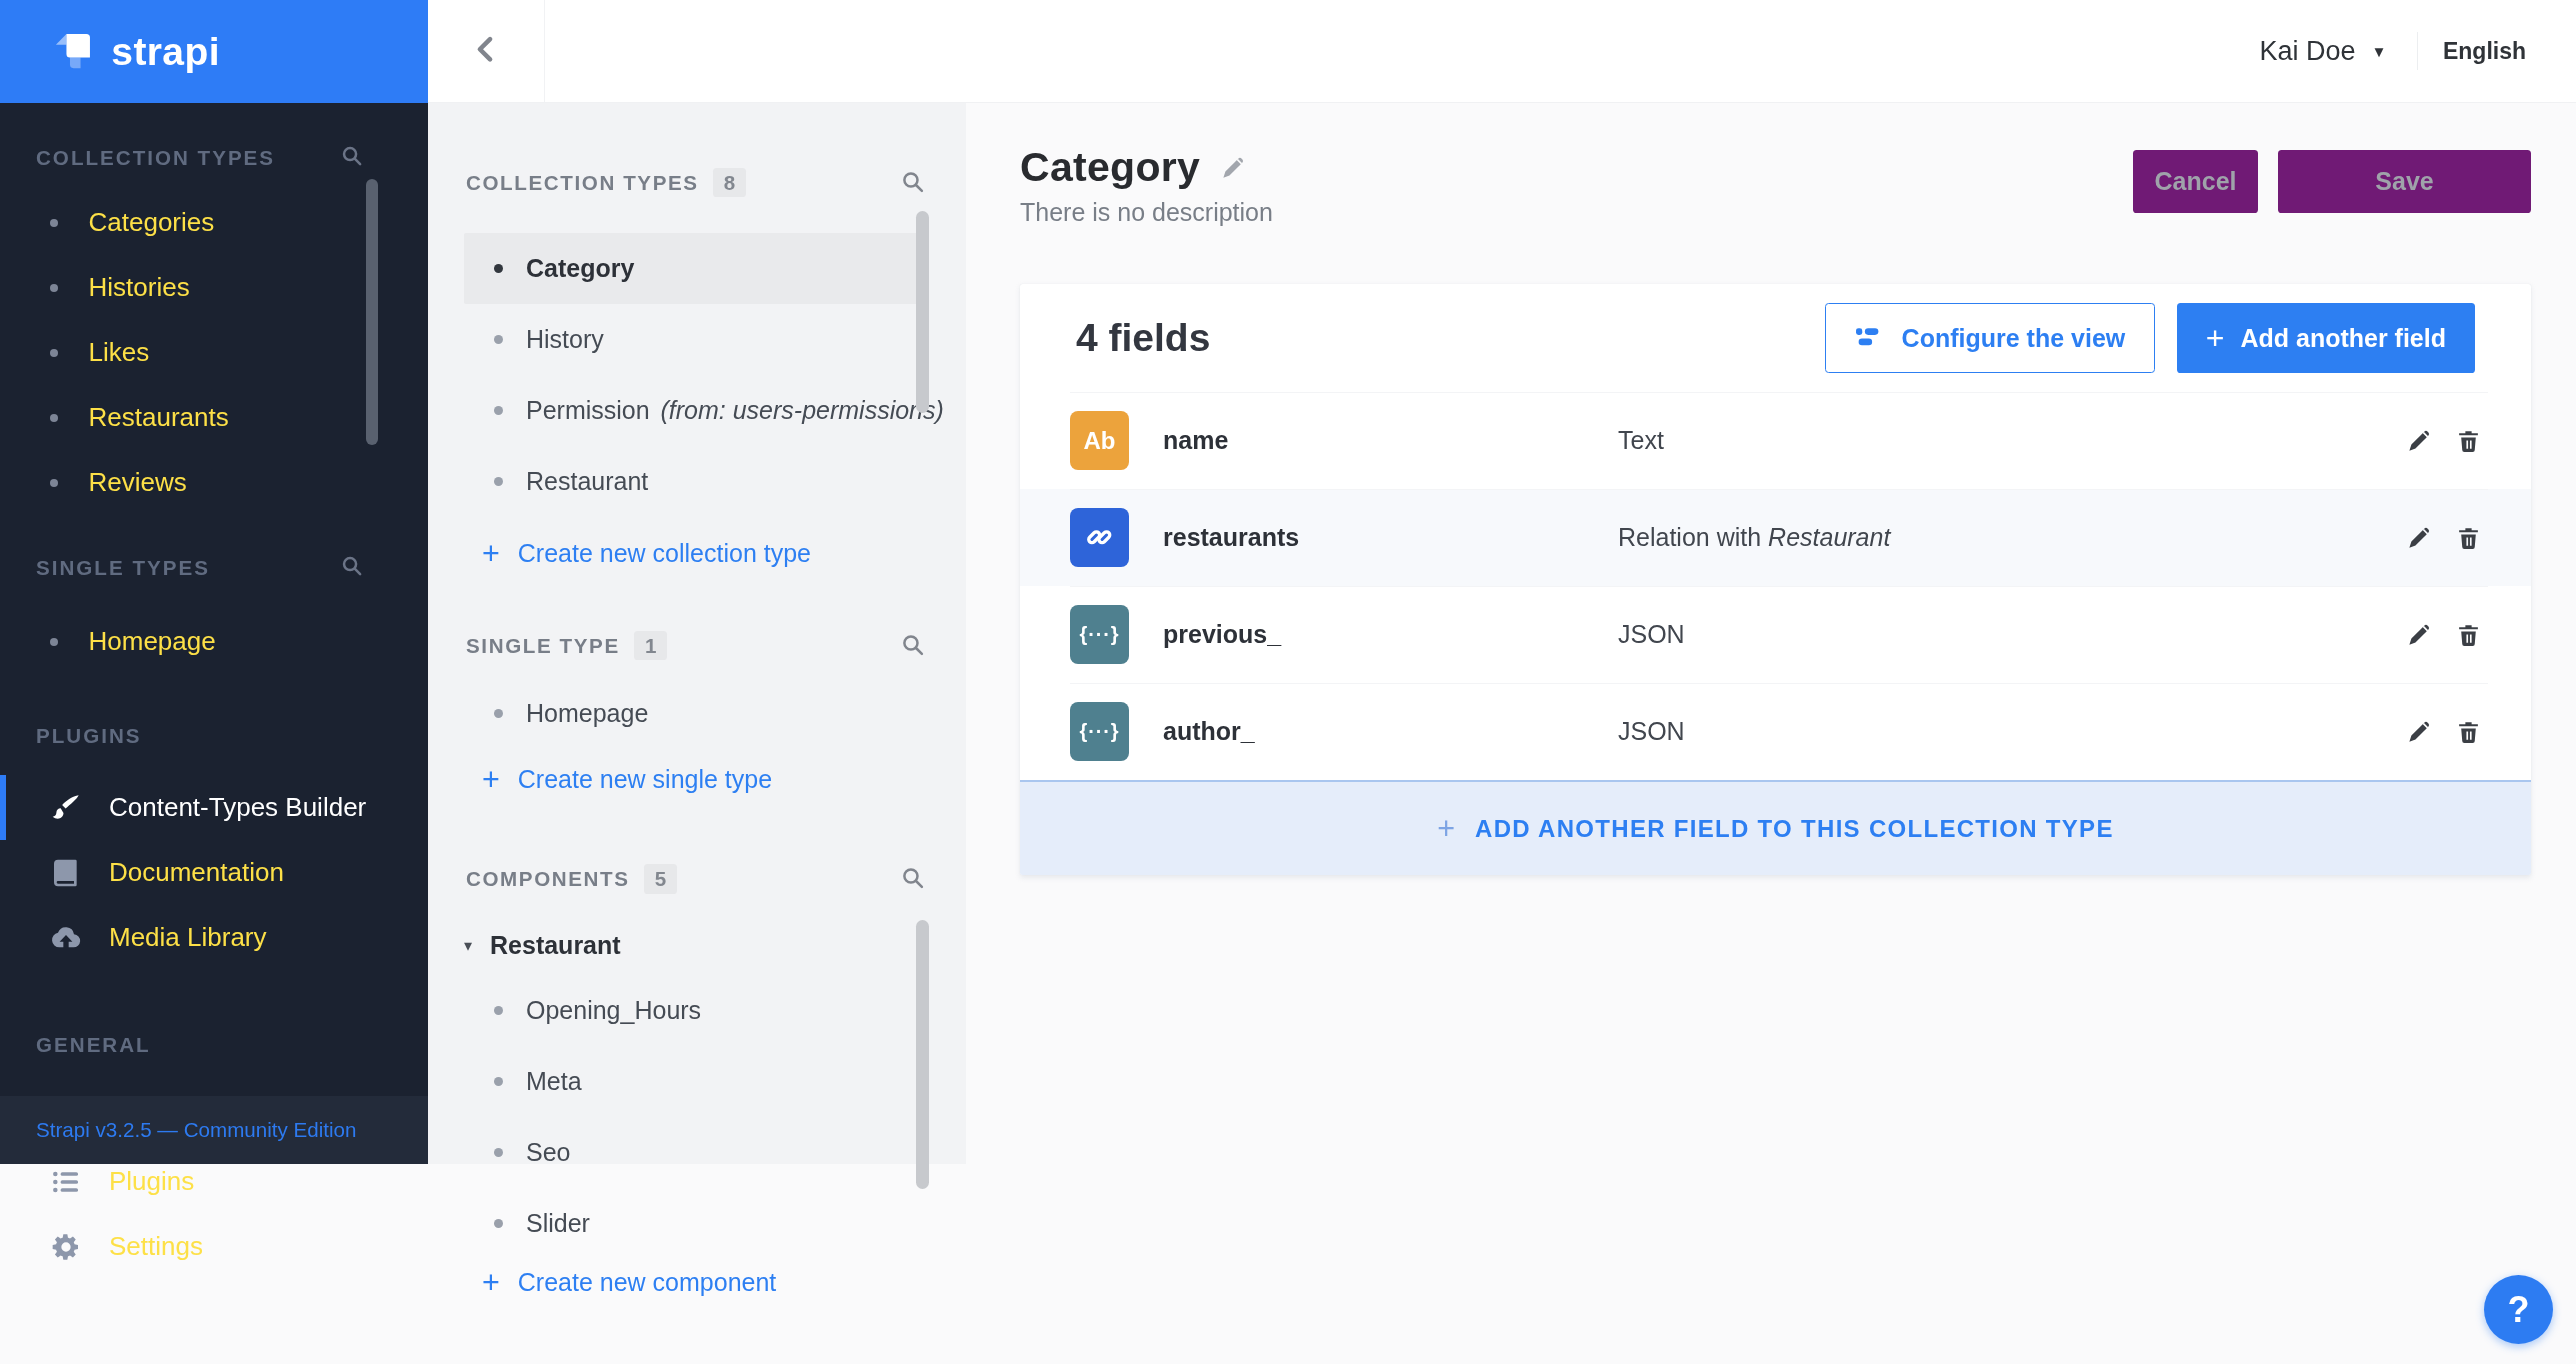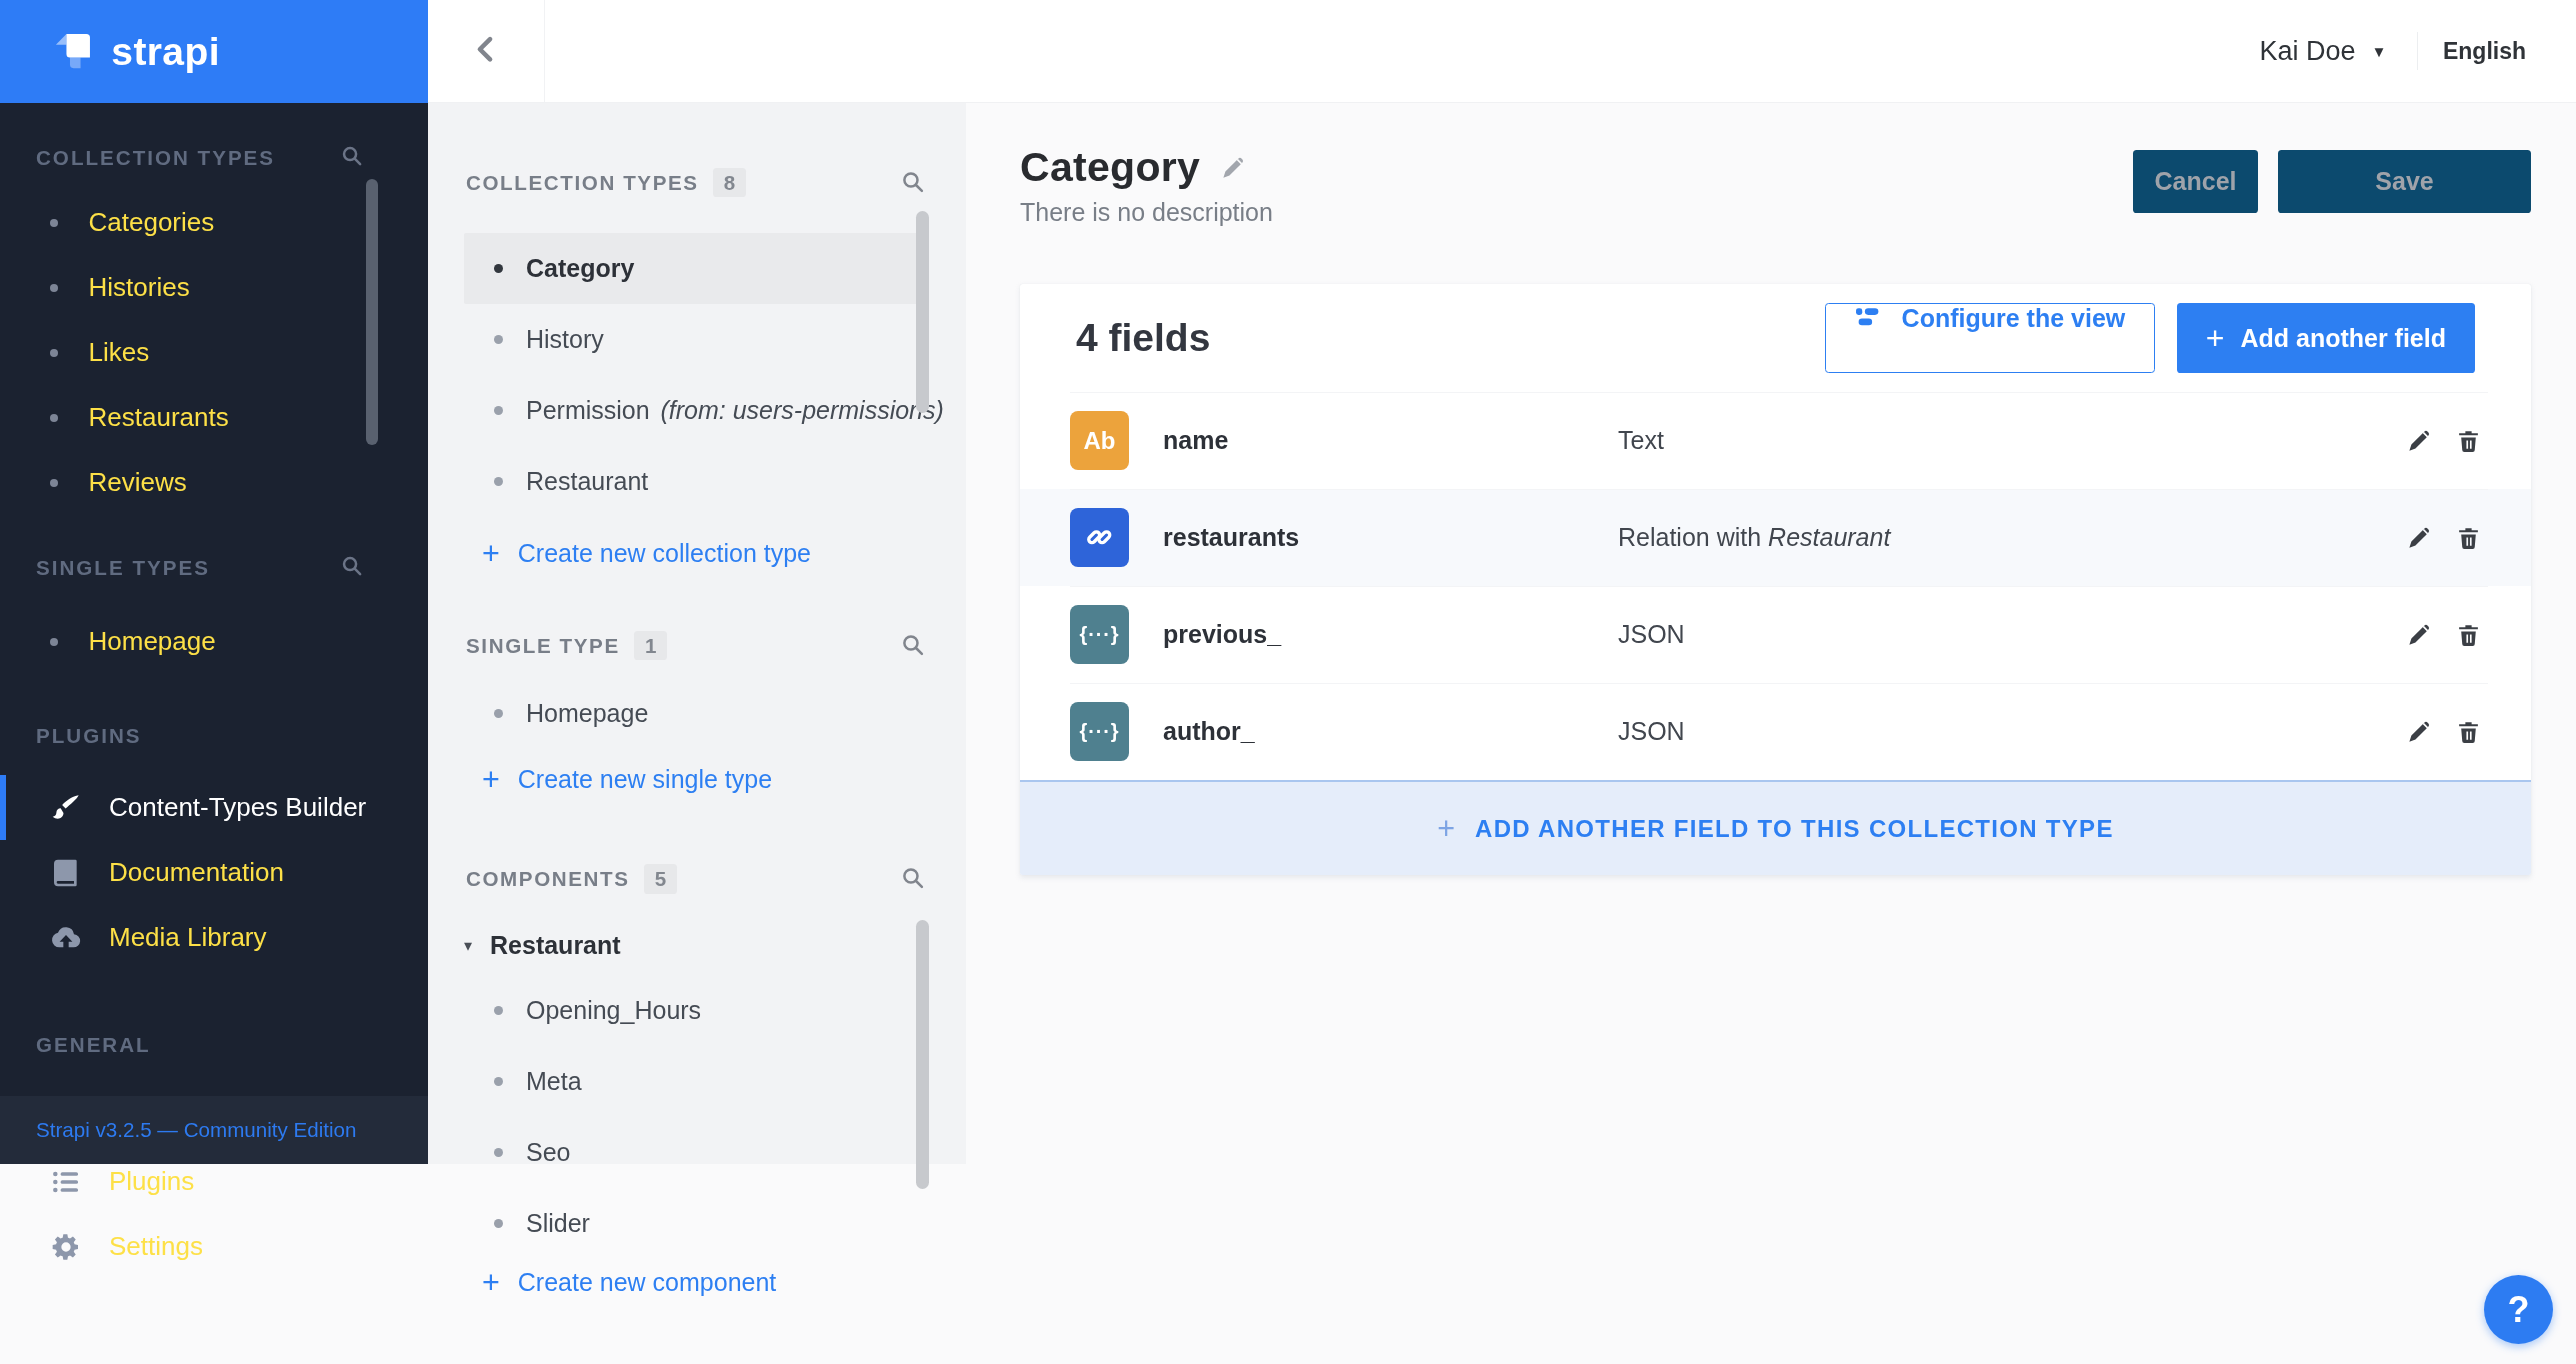--- a/index.html
+++ b/index.html
@@ -81,30 +81,30 @@
   
   .main { position:absolute; left:966px; top:103px; right:0; bottom:0; background:#fafafb;
     padding:0 45px 0 54px; }
   .main-header { display:flex; justify-content:space-between; }
   .title-block { margin-top:41px; }
   .page-title-row { display:flex; align-items:center; }
   .page-title { font-size:41px; font-weight:bold; color:#292b2f; letter-spacing:0.3px; }
   .title-edit { margin-left:20px; color:#a2a6ad; cursor:pointer; display:flex; }
   .page-desc { margin-top:7.2px; font-size:25px; color:#787e87; }
   .header-actions { margin-top:47px; display:flex; gap:20px; }
-  .btn-muted { height:63px; border:none; border-radius:3.6px; background:#0c4a6e; color:#9fa3aa;
+  .btn-muted { height:63px; border:none; border-radius:3.6px; background:#701a75; color:#9fa3aa;
     font-size:25px; font-weight:bold; font-family:inherit; cursor:default; }
   .btn-cancel { width:125px; }
   .btn-save { width:253px; }
 
   .card { margin-top:57px; background:#fff; border-radius:2.7px;
     box-shadow:0 2.7px 5.4px rgba(180,187,198,.25), 0 0 0.9px rgba(180,187,198,.4); }
   .card-header { height:108px; display:flex; align-items:center; padding:0 56px; }
   .fields-count { font-size:39px; font-weight:bold; color:#333740; flex:1; }
-  .btn-outline { height:70px; display:flex; align-items:flex-start; gap:20px; padding:0 29px;
+  .btn-outline { height:70px; display:flex; align-items:center; gap:20px; padding:0 29px;
     background:#fff; border:1.8px solid #2d7ff2; border-radius:3.6px; color:#2d7ff2;
     font-size:25px; font-weight:600; font-family:inherit; cursor:pointer; }
   .btn-primary { height:70px; display:flex; align-items:center; gap:16px; padding:0 29px; margin-left:21.5px;
     background:#2d7ff2; border:none; border-radius:3.6px; color:#fff;
     font-size:25px; font-weight:600; font-family:inherit; cursor:pointer; }
   .btn-primary .plus { font-size:32px; font-weight:300; }
 
   .field-row { height:97px; display:flex; align-items:center; padding:0 50px; position:relative; }
   .field-row::before { content:""; position:absolute; top:0; left:50px; right:43px; height:0.9px; background:#f3f4f6; }
   .field-row.tinted { background:#f7f9fc; }

